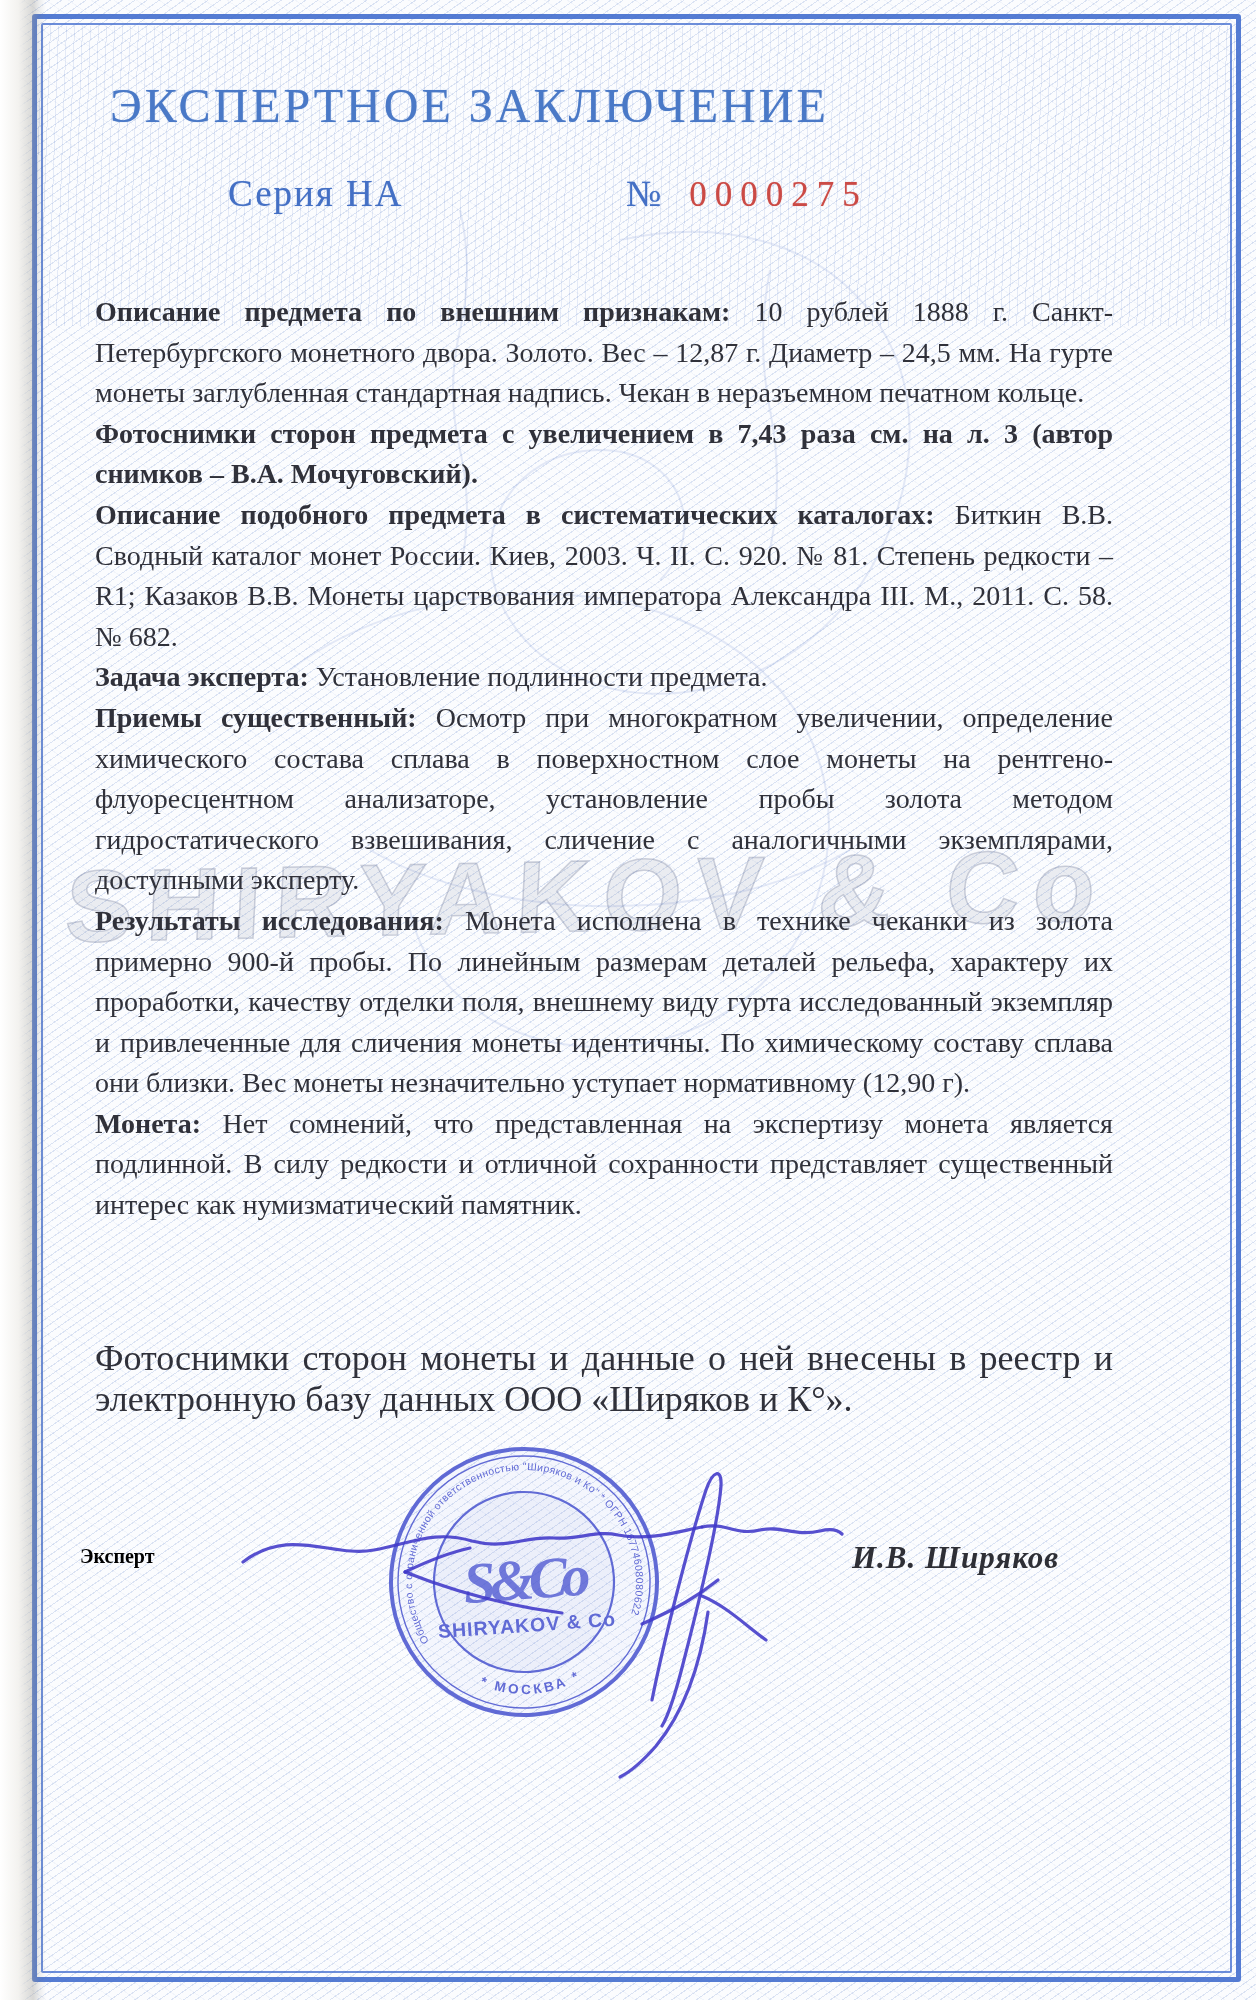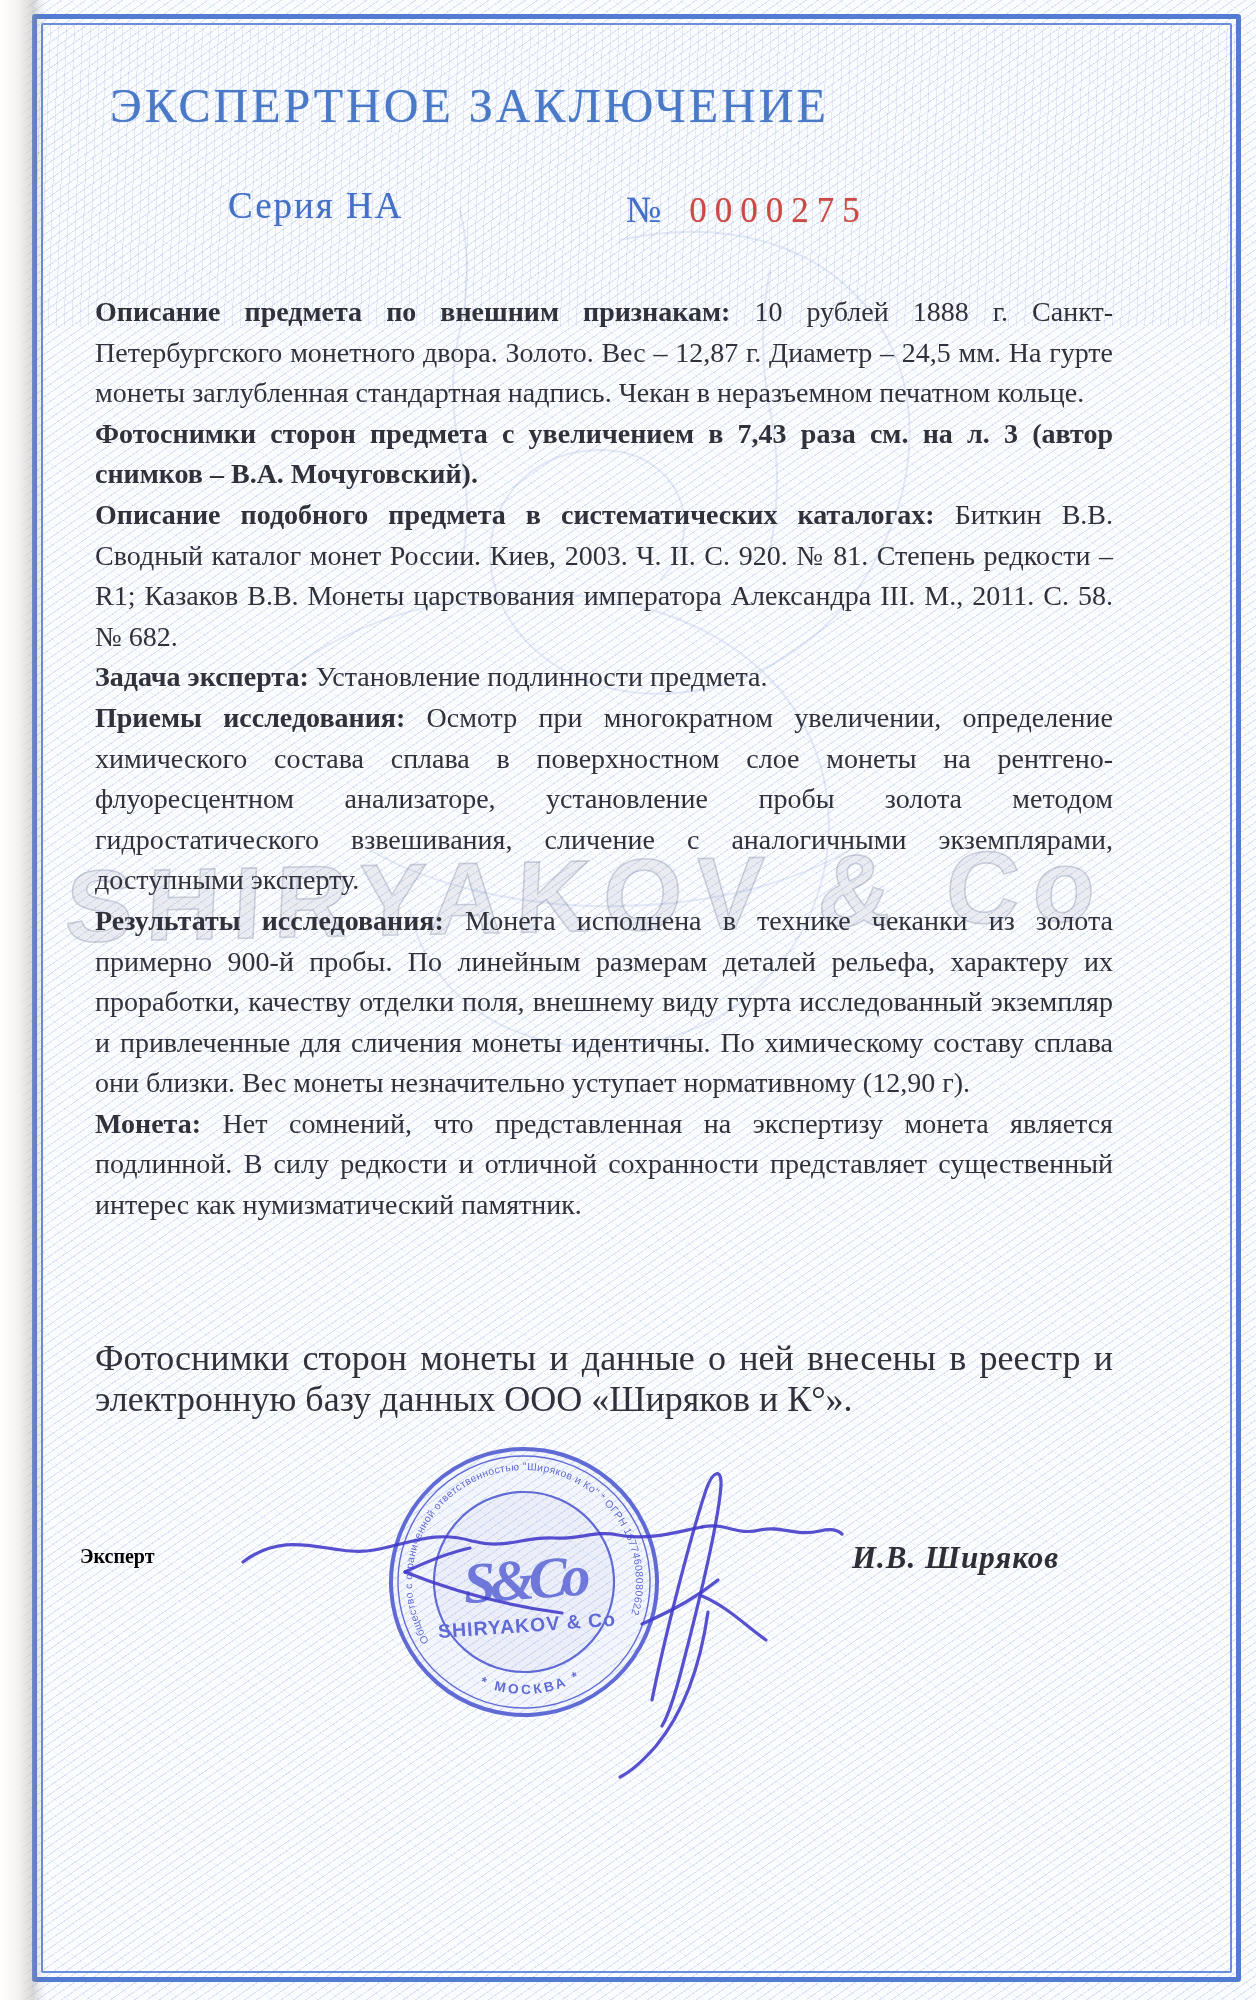--- a/index.html
+++ b/index.html
@@ -32,23 +32,22 @@
   .title{
     position:absolute;left:110px;top:78px;width:920px;margin:0;
     text-align:left;font-size:48px;font-weight:500;letter-spacing:3px;
     color:#4a79c7;text-shadow:0 0 1px rgba(74,121,199,0.65);
     font-family:"Liberation Serif","DejaVu Serif",serif;
   }
   .series{
     position:absolute;left:228px;top:172px;
     font-size:37px;color:#4470c5;letter-spacing:2px;
     text-shadow:0 0 1px rgba(68,112,197,0.5);
-    margin-top:12px;
   }
-  .numero{position:absolute;left:626px;top:172px;white-space:nowrap;margin-top:16px;}
+  .numero{position:absolute;left:626px;top:172px;white-space:nowrap;}
   .no-sign{font-size:37px;color:#4470c5;text-shadow:0 0 1px rgba(68,112,197,0.5);}
   .no-value{
     font-size:35px;color:#cb4a45;letter-spacing:8px;margin-left:24px;
     font-weight:500;text-shadow:0 0 1px rgba(203,74,69,0.5);
   }
   .watermark-text{
     position:absolute;left:66px;top:838px;white-space:nowrap;z-index:0;
     font-family:"Liberation Sans","DejaVu Sans",sans-serif;font-weight:700;
     font-size:102px;letter-spacing:13px;
     color:rgba(112,122,152,0.12);
@@ -110,21 +109,21 @@
     <span class="no-value">0000275</span>
   </span>
 
   <div class="watermark-text">SHIRYAKOV &amp; Co</div>
 
   <div class="body-text">
     <p class="para"><b class="lead">Описание предмета по внешним признакам:</b><span> 10 рублей 1888 г. Санкт-Петербургского монетного двора. Золото. Вес – 12,87 г. Диаметр – 24,5 мм. На гурте монеты заглубленная стандартная надпись. Чекан в неразъемном печатном кольце.</span></p>
     <p class="para"><b class="lead">Фотоснимки сторон предмета с увеличением в 7,43 раза см. на л. 3 (автор снимков – В.А. Мочуговский).</b><span></span></p>
     <p class="para"><b class="lead">Описание подобного предмета в систематических каталогах:</b><span> Биткин В.В. Сводный каталог монет России. Киев, 2003. Ч. II. С. 920. № 81. Степень редкости – R1; Казаков В.В. Монеты царствования императора Александра III. М., 2011. С. 58. № 682.</span></p>
     <p class="para"><b class="lead">Задача эксперта:</b><span> Установление подлинности предмета.</span></p>
-    <p class="para"><b class="lead">Приемы исследования:</b><span> Осмотр при многократном увеличении, определение химического состава сплава в поверхностном слое монеты на рентгено-флуоресцентном анализаторе, установление пробы золота методом гидростатического взвешивания, сличение с аналогичными экземплярами, доступными эксперту.</span></p>
+    <p class="para"><b class="lead">Приемы существенный:</b><span> Осмотр при многократном увеличении, определение химического состава сплава в поверхностном слое монеты на рентгено-флуоресцентном анализаторе, установление пробы золота методом гидростатического взвешивания, сличение с аналогичными экземплярами, доступными эксперту.</span></p>
     <p class="para"><b class="lead">Результаты исследования:</b><span> Монета исполнена в технике чеканки из золота примерно 900-й пробы. По линейным размерам деталей рельефа, характеру их проработки, качеству отделки поля, внешнему виду гурта исследованный экземпляр и привлеченные для сличения монеты идентичны. По химическому составу сплава они близки. Вес монеты незначительно уступает нормативному (12,90 г).</span></p>
     <p class="para"><b class="lead">Монета:</b><span> Нет сомнений, что представленная на экспертизу монета является подлинной. В силу редкости и отличной сохранности представляет существенный интерес как нумизматический памятник.</span></p>
   </div>
 
   <div class="registry">Фотоснимки сторон монеты и данные о ней внесены в реестр и электронную базу данных ООО «Ширяков и К°».</div>
 
   <span class="expert-label">Эксперт</span>
   <span class="expert-name">И.В. Ширяков</span>
 
   <svg class="stamp" width="292" height="292" viewBox="0 0 292 292">

